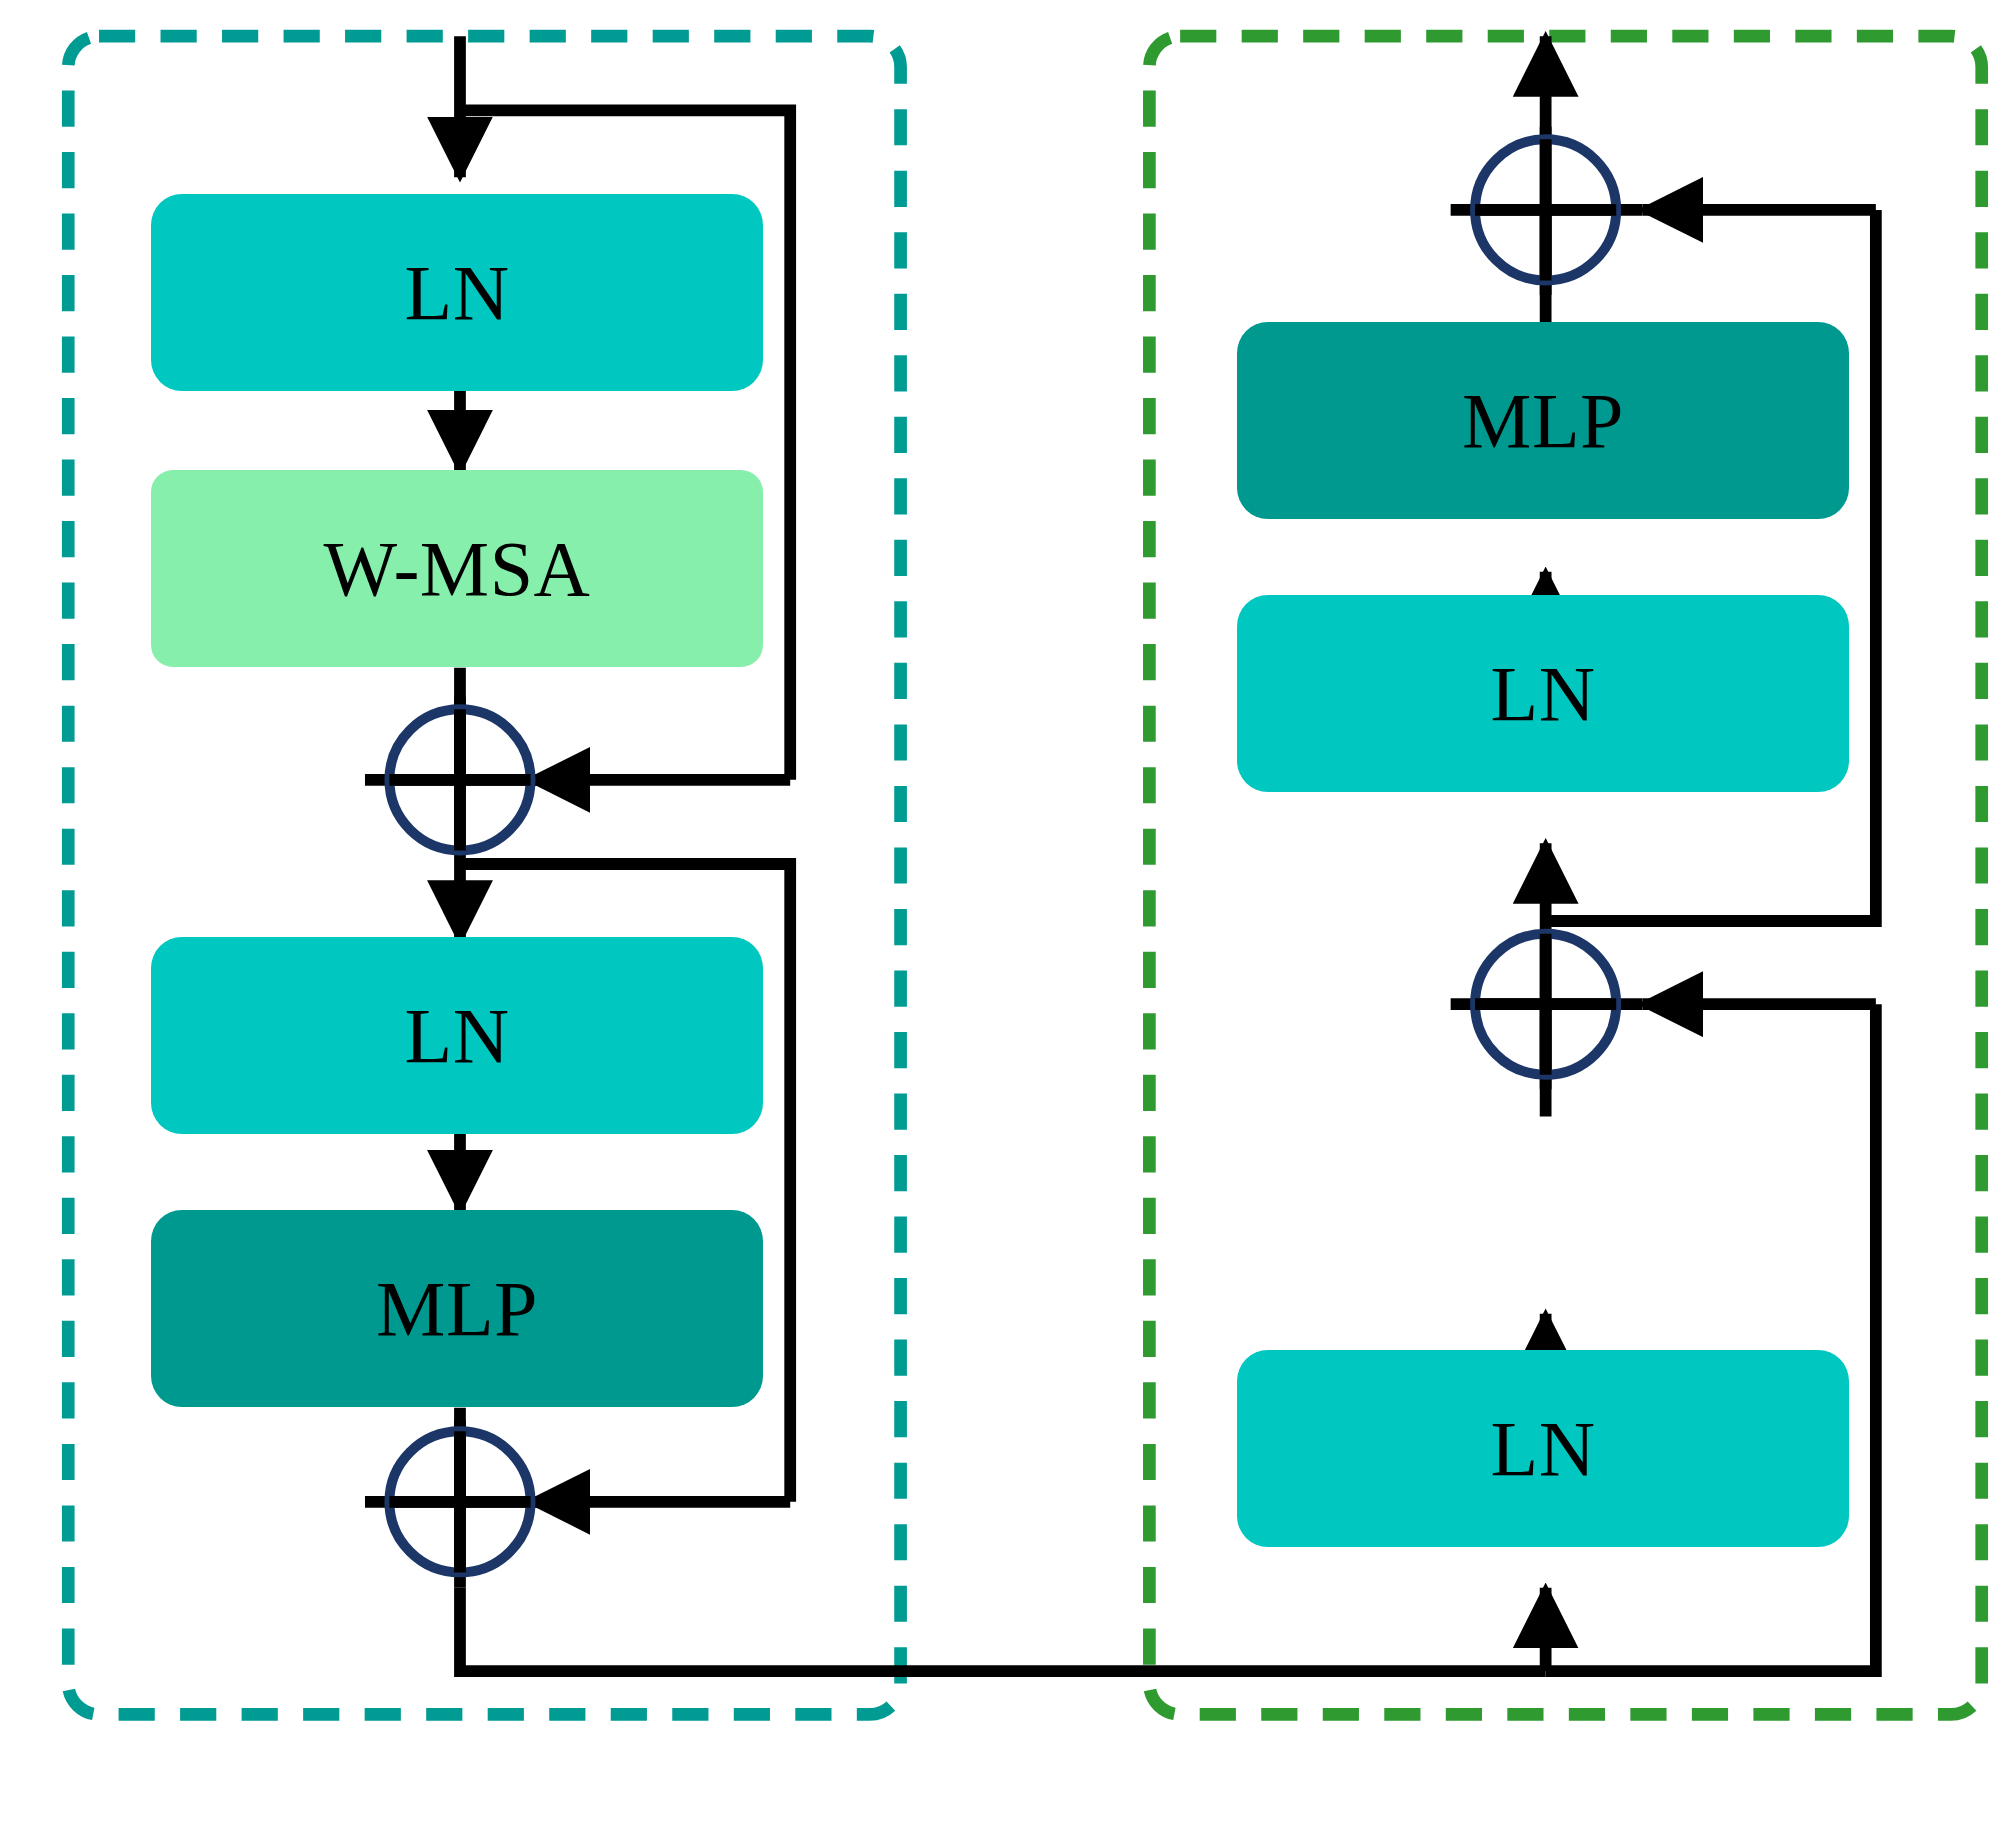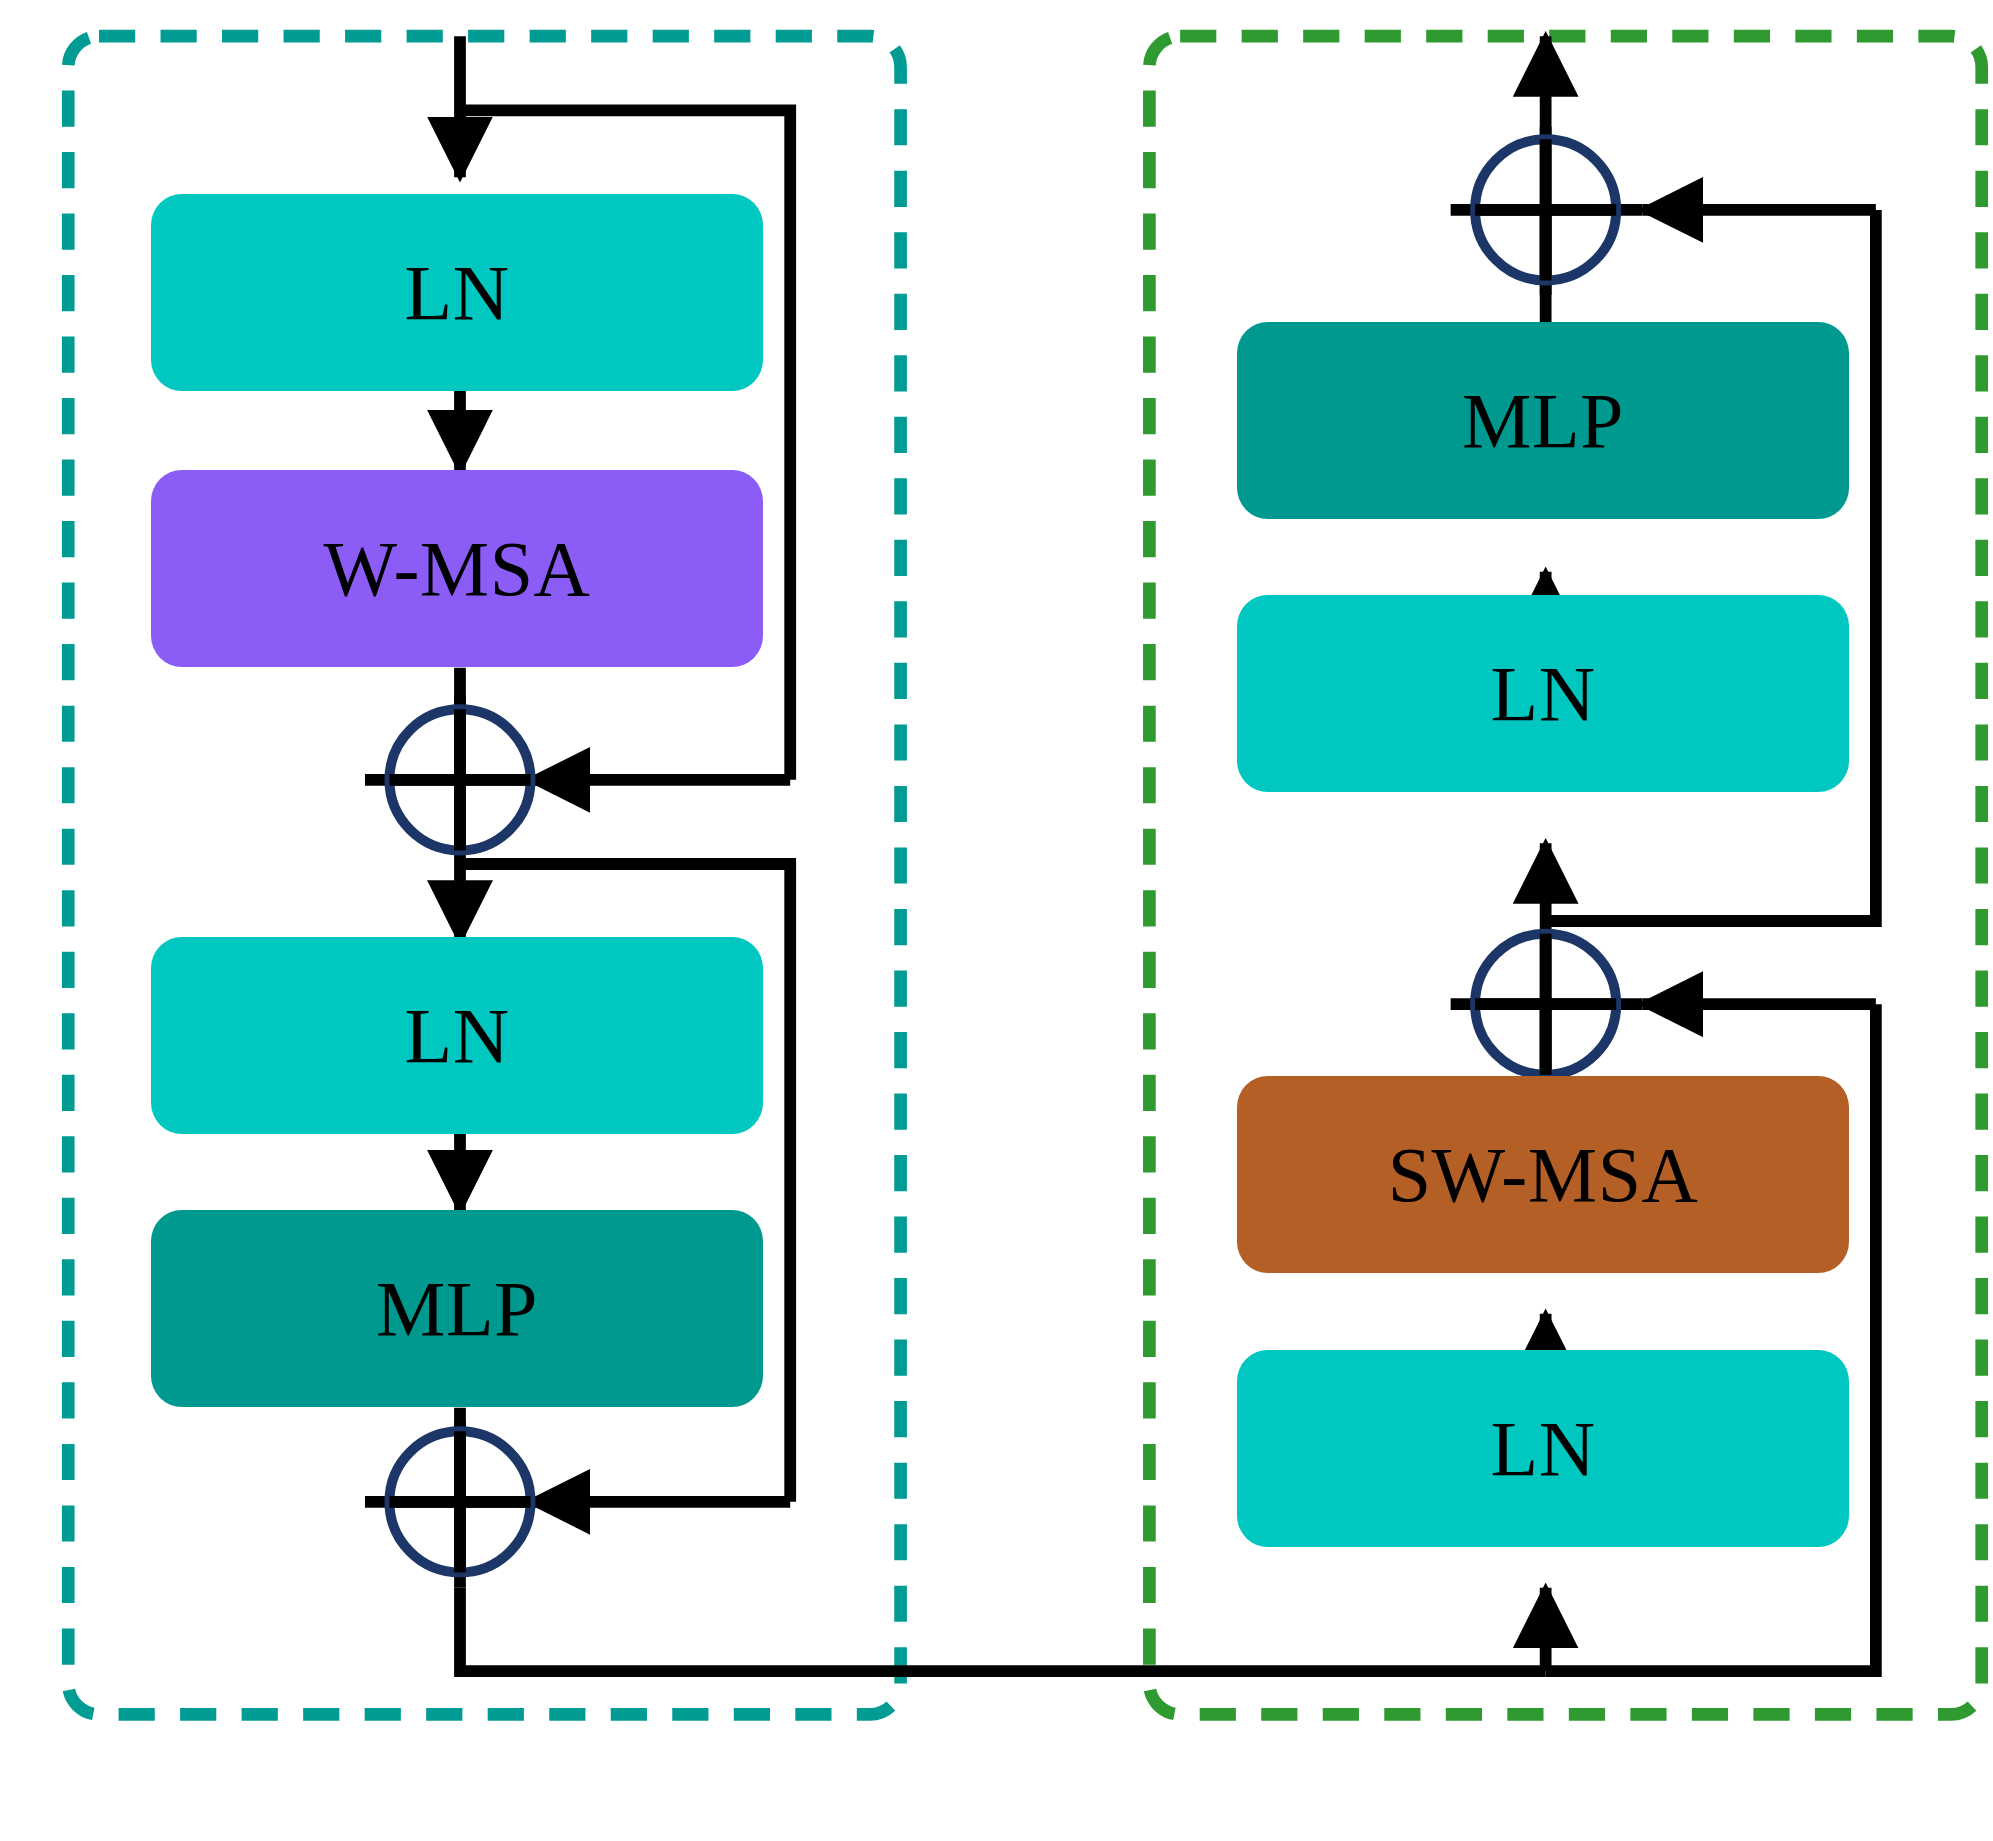--- a/index.html
+++ b/index.html
@@ -94,43 +94,40 @@
       <path d="M 1605 1110 L 1761 1110"></path>
       <path d="M 1683 154 L 1683 310"></path>
       <path d="M 1605 232 L 1761 232"></path>
     </g>
   </svg>
 
   <div class="node-box" style="left:128px;top:194px;width:612px;height:197px;background:#00c7c0;">
     <span class="node-label">LN</span>
   </div>
 
-  <div class="node-box" style="left:128px;top:470px;width:612px;height:197px;background:#8b5cf6;">
+  <div class="node-box" style="left:128px;top:470px;width:612px;height:197px;background:#86efac;border-radius:22px;">
     <span class="node-label">W-MSA</span>
   </div>
 
   <div class="node-box" style="left:128px;top:937px;width:612px;height:197px;background:#00c7c0;">
     <span class="node-label">LN</span>
   </div>
 
   <div class="node-box" style="left:128px;top:1210px;width:612px;height:197px;background:#00998f;">
     <span class="node-label">MLP</span>
   </div>
 
   <div class="node-box" style="left:1214px;top:322px;width:612px;height:197px;background:#00998f;">
     <span class="node-label">MLP</span>
   </div>
 
   <div class="node-box" style="left:1214px;top:595px;width:612px;height:197px;background:#00c7c0;">
     <span class="node-label">LN</span>
   </div>
 
-  <div class="node-box" style="left:1214px;top:1076px;width:612px;height:197px;background:#b35f26;">
-    <span class="node-label">SW-MSA</span>
-  </div>
 
   <div class="node-box" style="left:1214px;top:1350px;width:612px;height:197px;background:#00c7c0;">
     <span class="node-label">LN</span>
   </div>
 
 
 
 </div>
 
 

